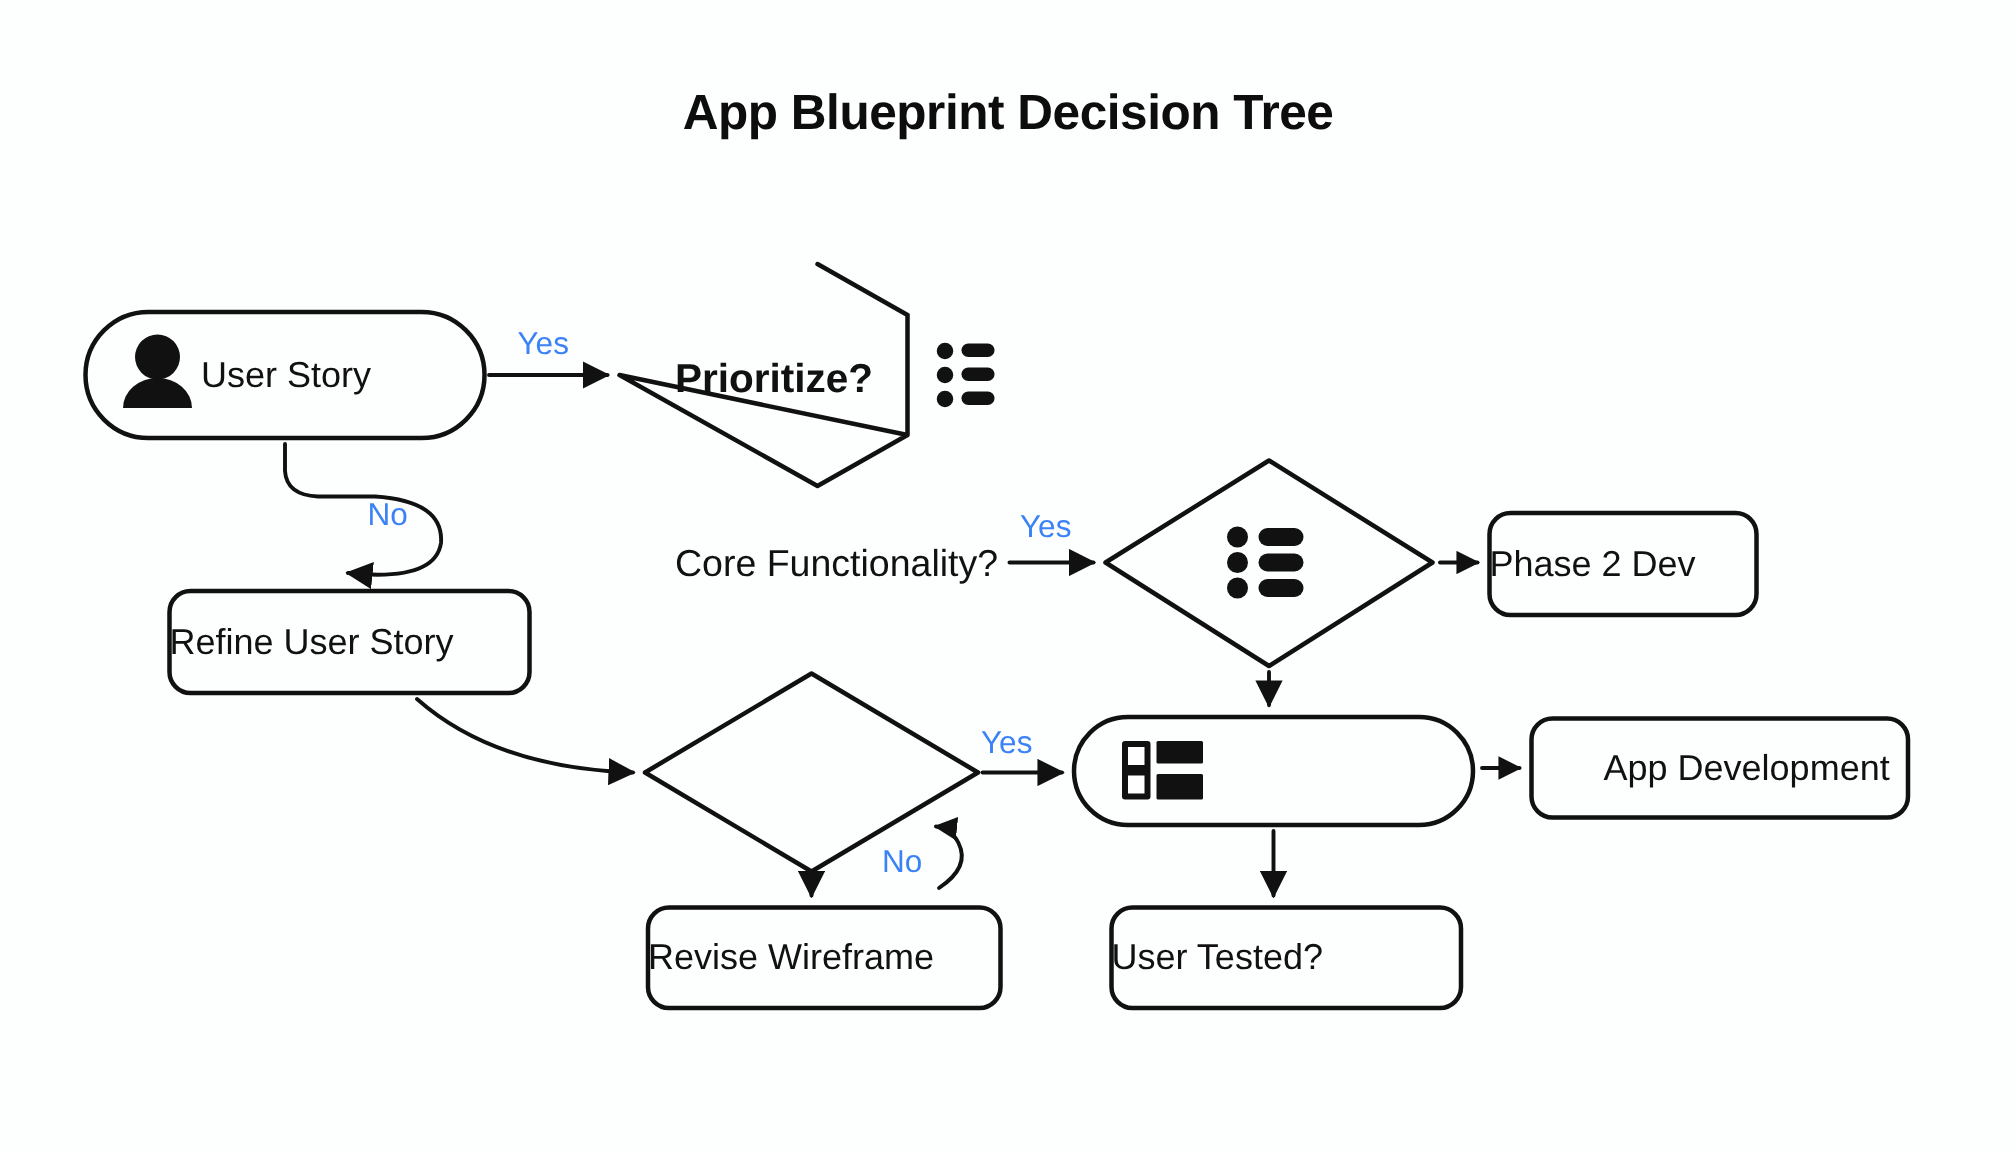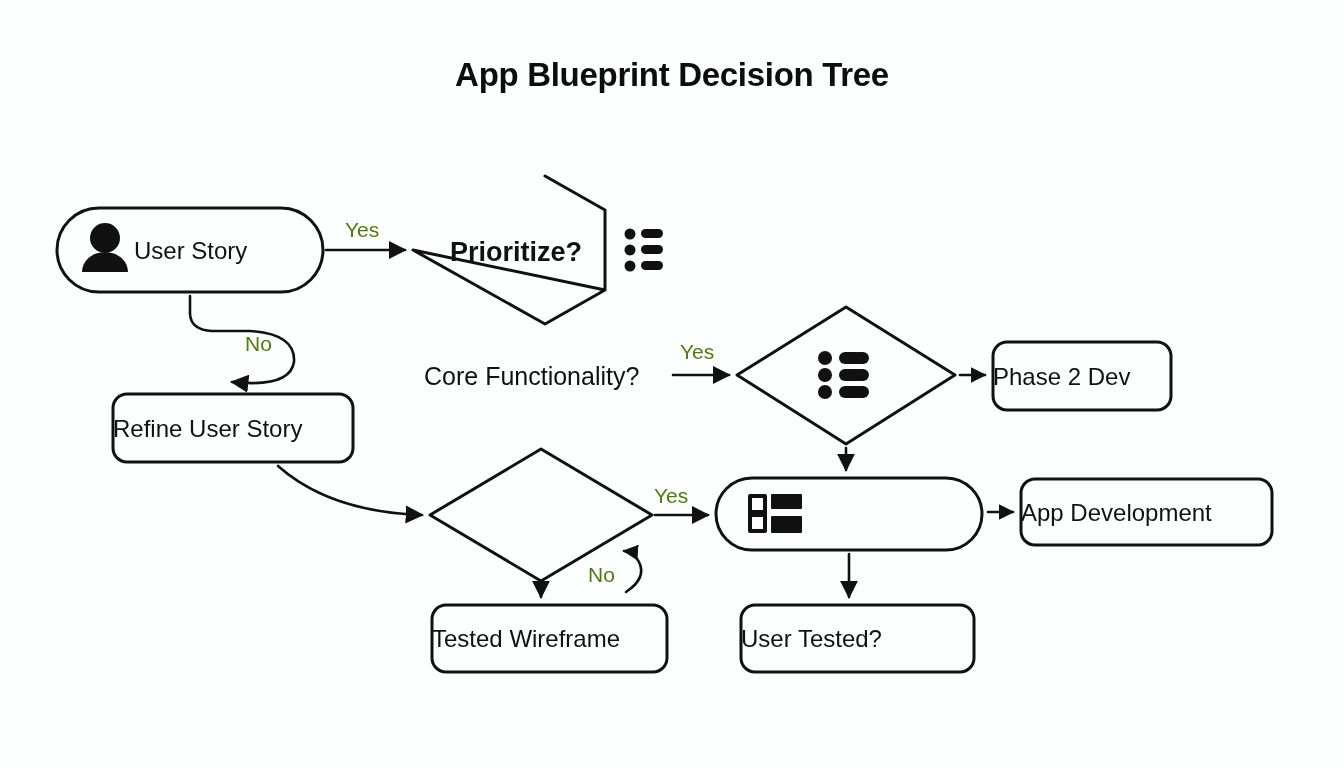--- a/index.html
+++ b/index.html
@@ -38,21 +38,21 @@
   }
   .node-label {
     position: absolute;
     font-size: 24px;
     color: #111111;
     white-space: nowrap;
   }
   .edge-label {
     position: absolute;
     font-size: 21px;
-    color: #4d7c0f;
+    color: #3b82f6;
     white-space: nowrap;
   }
   .plain-label {
     position: absolute;
     font-size: 25px;
     color: #111111;
     white-space: nowrap;
   }
 </style>
 </head>
@@ -151,28 +151,28 @@
       <rect x="771" y="516" width="31" height="17" rx="1"></rect>
     </g>
   </svg>
 
   <div class="node-label" style="left:134px; top:237px; width:170px;">User Story</div>
 
   <div class="node-label" style="left:450px; top:237px; width:180px; font-size:27px;font-weight:bold;">Prioritize?</div>
 
   <div class="node-label" style="left:113px; top:415px; width:204px;">Refine User Story</div>
 
-  <div class="plain-label" style="left:424px; top:362px;">Core Functionality?</div>
+  <div class="plain-label" style="left:450px; top:362px;">Core Functionality?</div>
 
   <div class="node-label" style="left:993px; top:363px; width:178px;">Phase 2 Dev</div>
 
 
-  <div class="node-label" style="left:1021px; top:499px; width:251px;">App Development</div>
+  <div class="node-label" style="left:1021px; top:499px; width:251px;padding-left:48px;">App Development</div>
 
-  <div class="node-label" style="left:432px; top:625px; width:235px;">Tested Wireframe</div>
+  <div class="node-label" style="left:432px; top:625px; width:235px;">Revise Wireframe</div>
 
   <div class="node-label" style="left:741px; top:625px; width:233px;">User Tested?</div>
 
   <div class="edge-label" style="left:345px; top:218px;">Yes</div>
 
   <div class="edge-label" style="left:245px; top:332px;">No</div>
 
   <div class="edge-label" style="left:680px; top:340px;">Yes</div>
 
   <div class="edge-label" style="left:654px; top:484px;">Yes</div>

